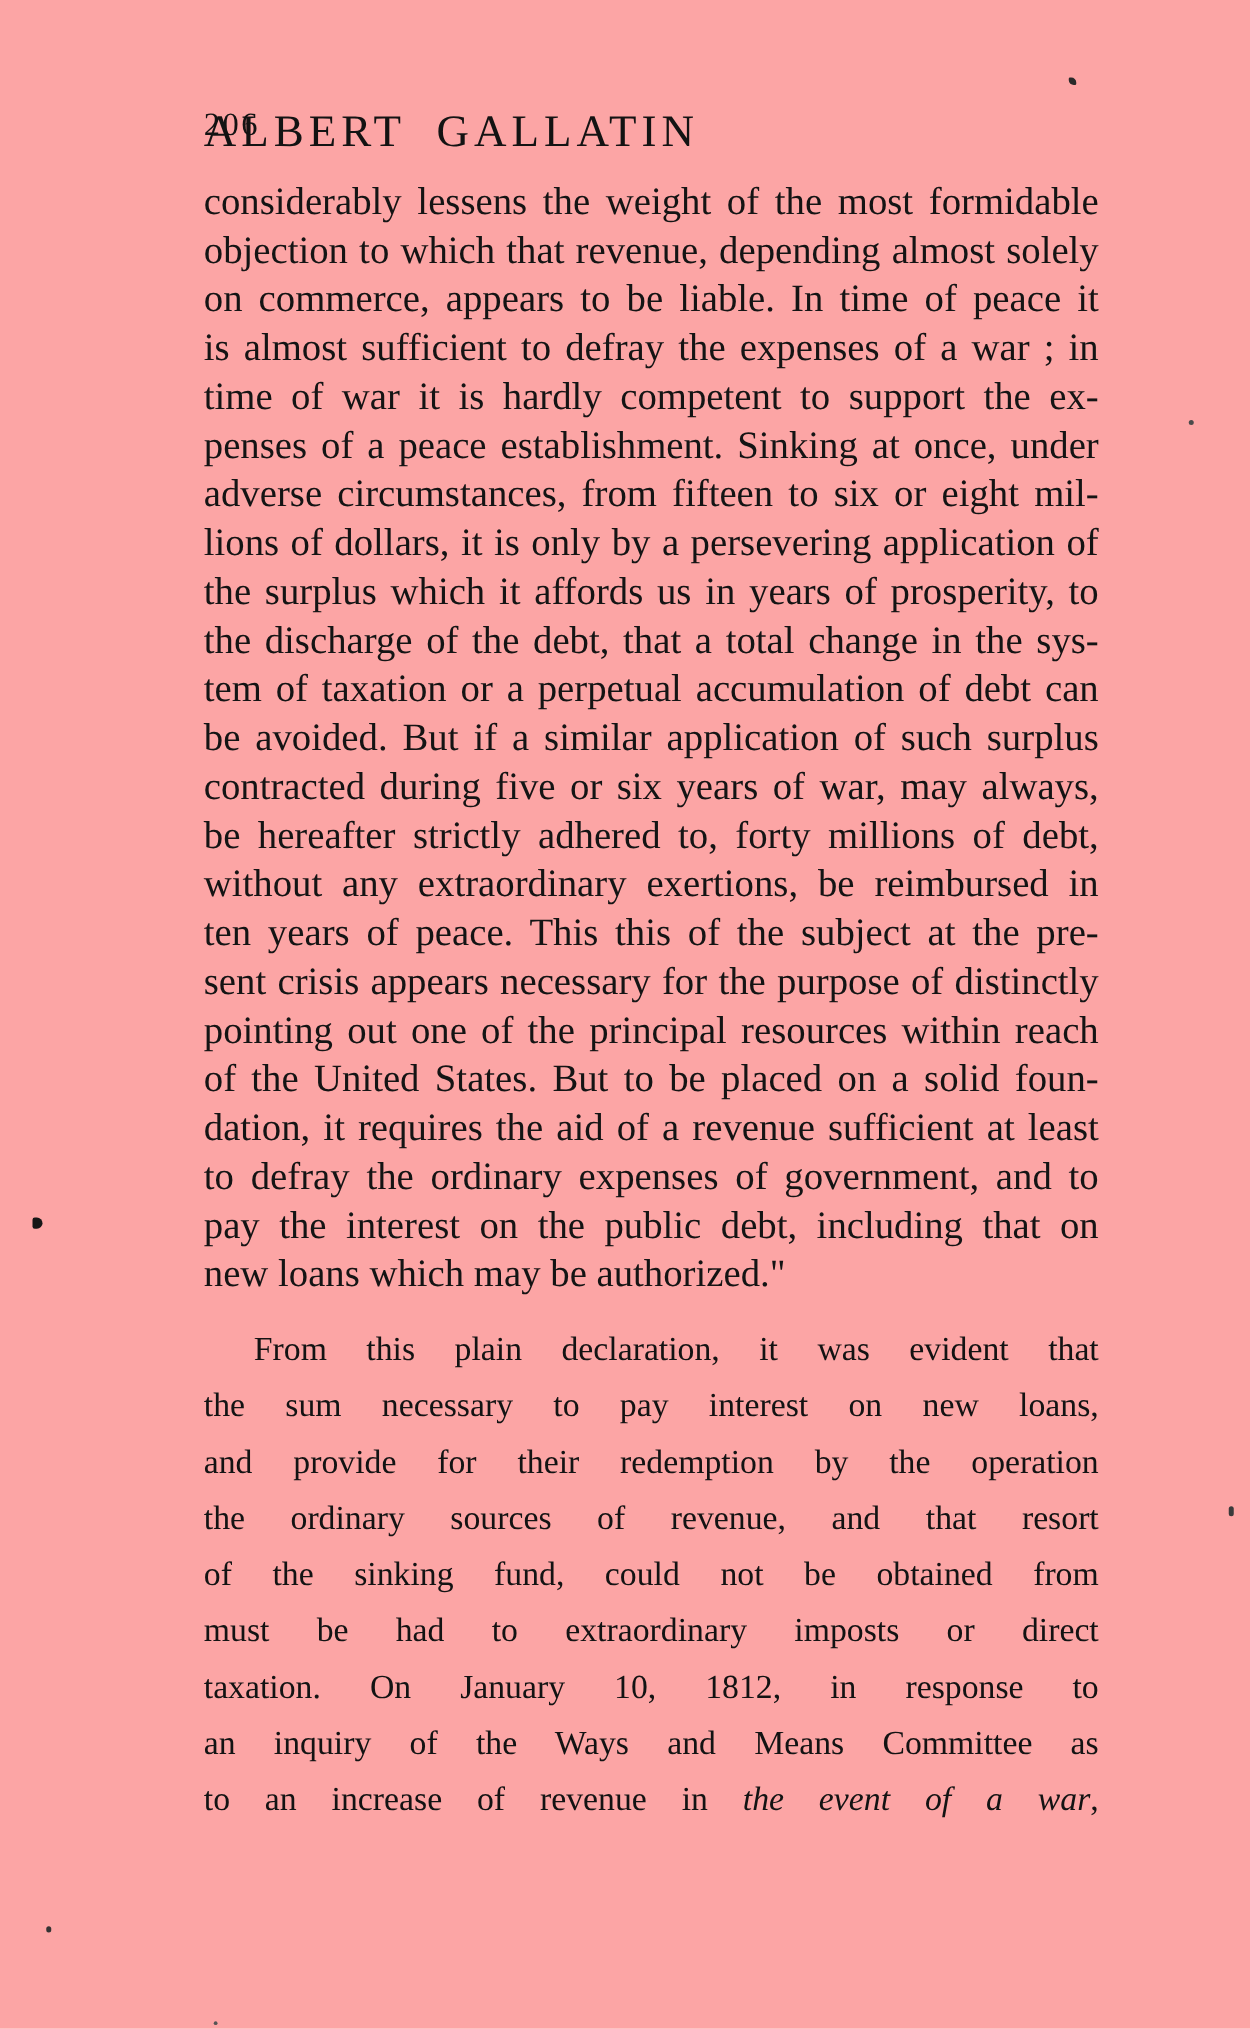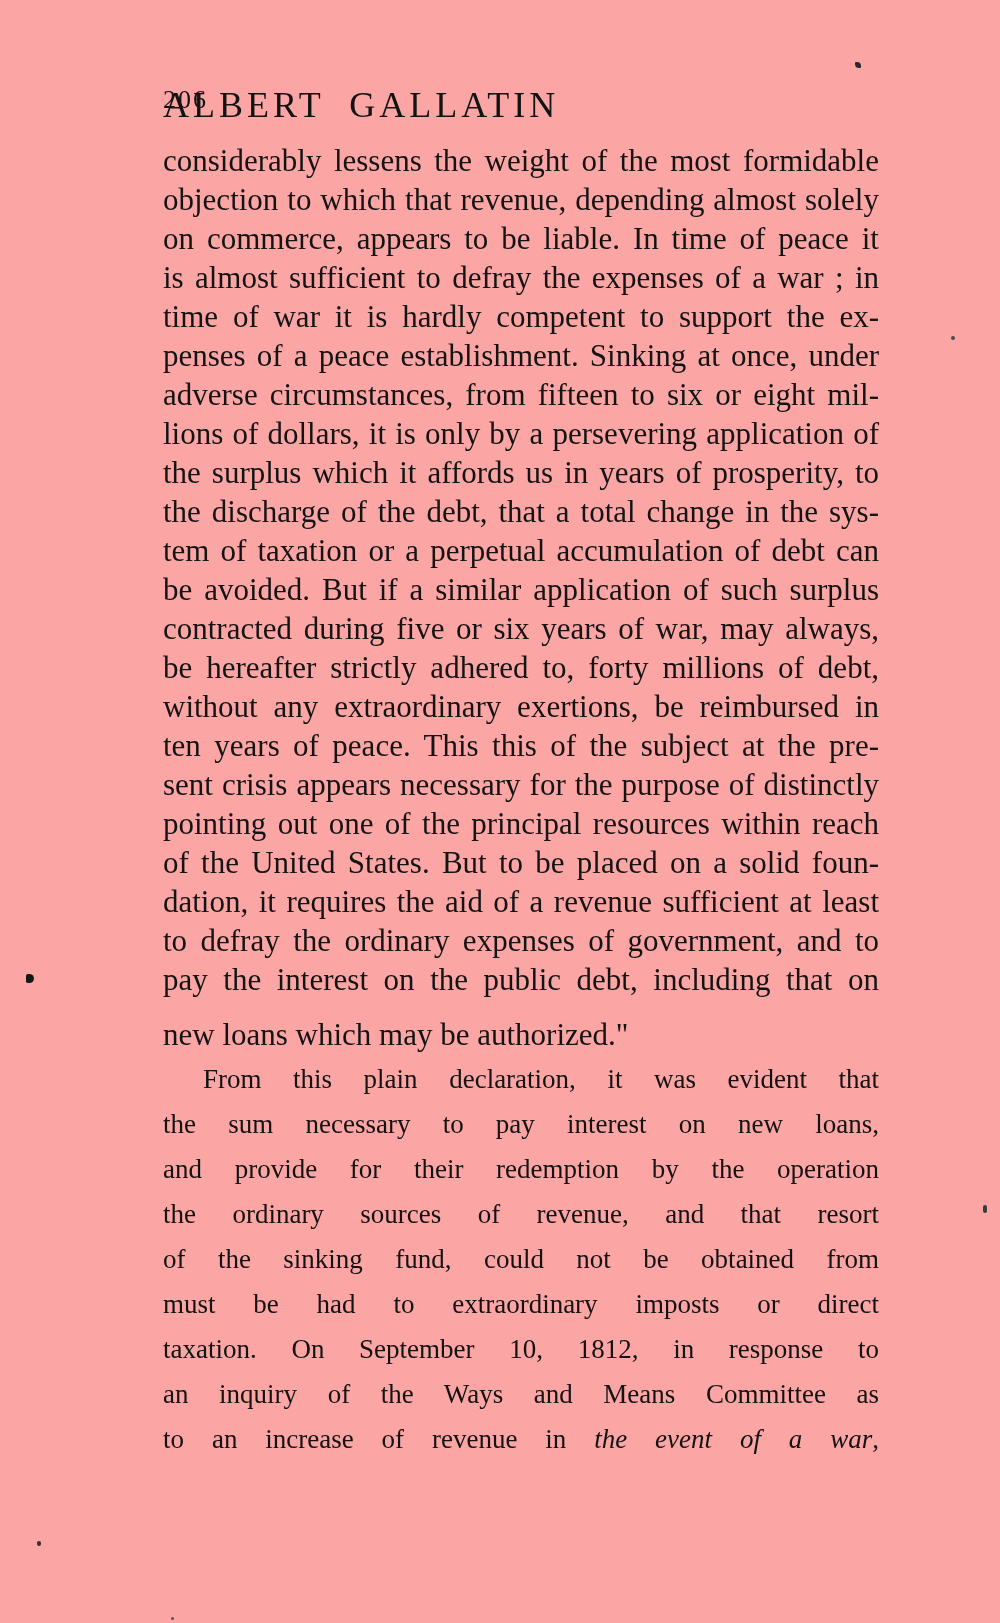--- a/index.html
+++ b/index.html
@@ -27,21 +27,21 @@
     font-size: 26px; letter-spacing: 2px;
     color: #131313;
   }
   
   .quote {
     position: absolute; top: 141px; left: 163px; width: 716px;
     font-size: 31px; line-height: 39px;
     color: #141414;
   }
   .quote .tline { text-align: justify; text-align-last: justify; }
-  .quote .tline:last-child { text-align-last: left; margin-top: 16px; }
+  .quote .tline:last-child { text-align-last: left; }
   
   .para {
     position: absolute; top: 1057px; left: 163px; width: 716px;
     font-size: 27px; line-height: 45px;
     color: #131313;
   }
   .para .tline { text-align: justify; text-align-last: justify; }
   .para .plines .tline:first-child { text-indent: 40px; }
   .para .last-line {
     text-align: justify; text-align-last: justify;
@@ -92,21 +92,21 @@
     </div>
 
   <div class="para">
     <div class="plines">
         <div class="tline">From this plain declaration, it was evident that</div>
         <div class="tline">the sum necessary to pay interest on new loans,</div>
         <div class="tline">and provide for their redemption by the operation</div>
         <div class="tline">the ordinary sources of revenue, and that resort</div>
         <div class="tline">of the sinking fund, could not be obtained from</div>
         <div class="tline">must be had to extraordinary imposts or direct</div>
-        <div class="tline">taxation.  On September 10, 1812, in response to</div>
+        <div class="tline">taxation.  On January 10, 1812, in response to</div>
         <div class="tline">an inquiry of the Ways and Means Committee as</div>
       </div>
     <div class="tline last-line"><span>to an increase of revenue in </span><em>the event of a war</em><span>,</span></div>
   </div>
 
   <div class="speck s1"></div>
   <div class="speck s2"></div>
   <div class="speck s3"></div>
   <div class="speck s4"></div>
   <div class="speck s5"></div>

